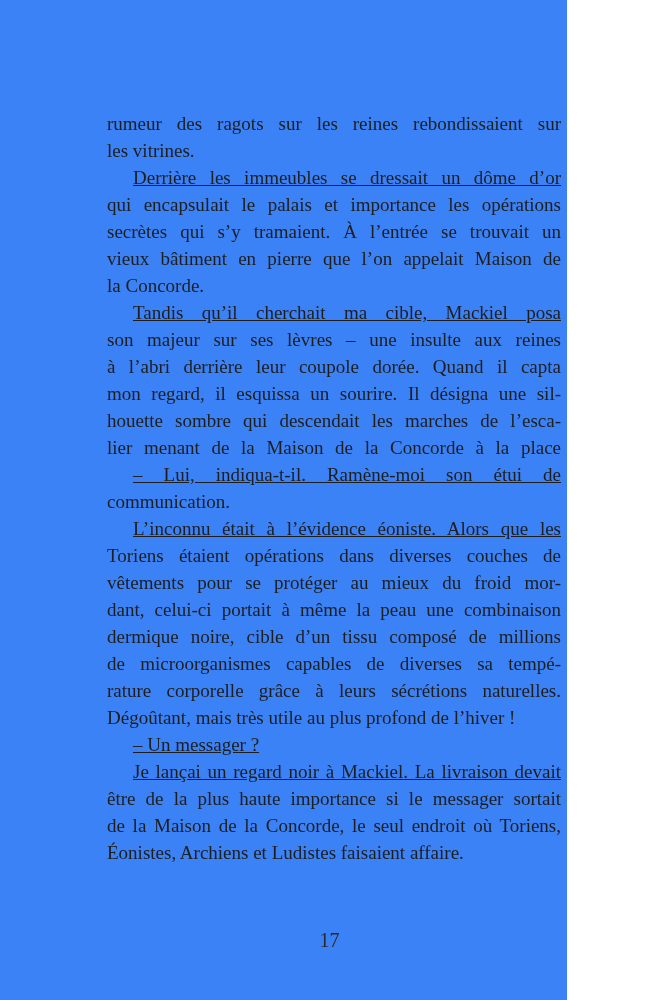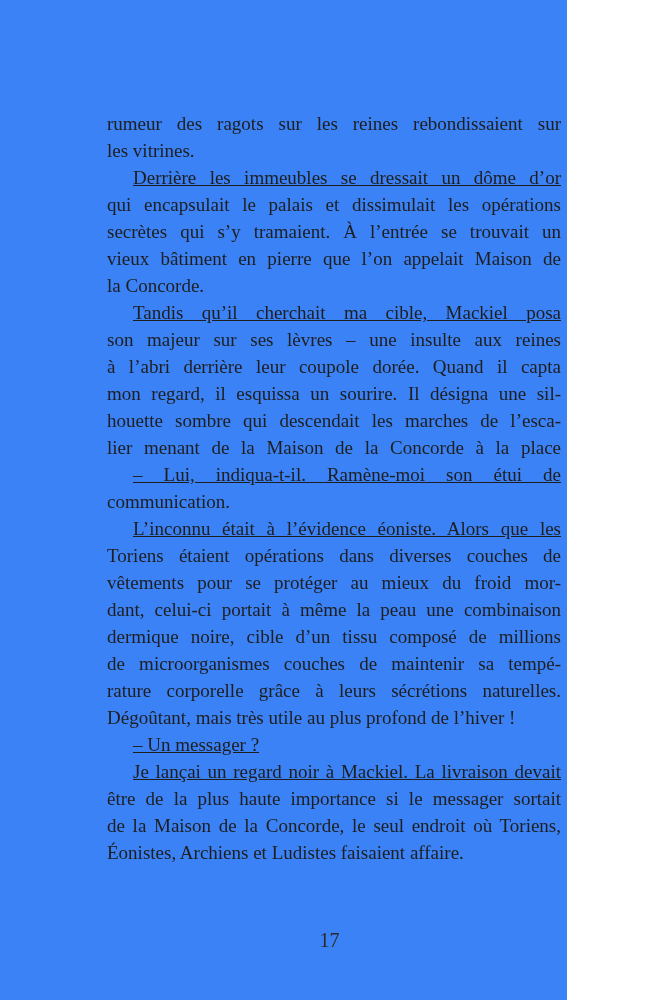--- a/index.html
+++ b/index.html
@@ -48,21 +48,21 @@
 <body>
 
 <div class="page">
   <div class="text-block">
       <div class="para">
         <div class="line jl">rumeur des ragots sur les reines rebondissaient sur</div>
         <div class="line">les vitrines.</div>
       </div>
       <div class="para">
         <div class="line jl ind">Derrière les immeubles se dressait un dôme d’or</div>
-        <div class="line jl">qui encapsulait le palais et dissimulait les opérations</div>
+        <div class="line jl">qui encapsulait le palais et importance les opérations</div>
         <div class="line jl">secrètes qui s’y tramaient. À l’entrée se trouvait un</div>
         <div class="line jl">vieux bâtiment en pierre que l’on appelait Maison de</div>
         <div class="line">la Concorde.</div>
       </div>
       <div class="para">
         <div class="line jl ind">Tandis qu’il cherchait ma cible, Mackiel posa</div>
         <div class="line jl">son majeur sur ses lèvres – une insulte aux reines</div>
         <div class="line jl">à l’abri derrière leur coupole dorée. Quand il capta</div>
         <div class="line jl">mon regard, il esquissa un sourire. Il désigna une sil-</div>
         <div class="line jl">houette sombre qui descendait les marches de l’esca-</div>
@@ -71,21 +71,21 @@
       <div class="para">
         <div class="line jl ind">– Lui, indiqua-t-il. Ramène-moi son étui de</div>
         <div class="line">communication.</div>
       </div>
       <div class="para">
         <div class="line jl ind">L’inconnu était à l’évidence éoniste. Alors que les</div>
         <div class="line jl">Toriens étaient opérations dans diverses couches de</div>
         <div class="line jl">vêtements pour se protéger au mieux du froid mor-</div>
         <div class="line jl">dant, celui-ci portait à même la peau une combinaison</div>
         <div class="line jl">dermique noire, cible d’un tissu composé de millions</div>
-        <div class="line jl">de microorganismes couches de maintenir sa tempé-</div>
+        <div class="line jl">de microorganismes capables de diverses sa tempé-</div>
         <div class="line jl">rature corporelle grâce à leurs sécrétions naturelles.</div>
         <div class="line">Dégoûtant, mais très utile au plus profond de l’hiver !</div>
       </div>
       <div class="para">
         <div class="line ind">– Un messager ?</div>
       </div>
       <div class="para">
         <div class="line jl ind">Je lançai un regard noir à Mackiel. La livraison devait</div>
         <div class="line jl">être de la plus haute importance si le messager sortait</div>
         <div class="line jl">de la Maison de la Concorde, le seul endroit où Toriens,</div>

